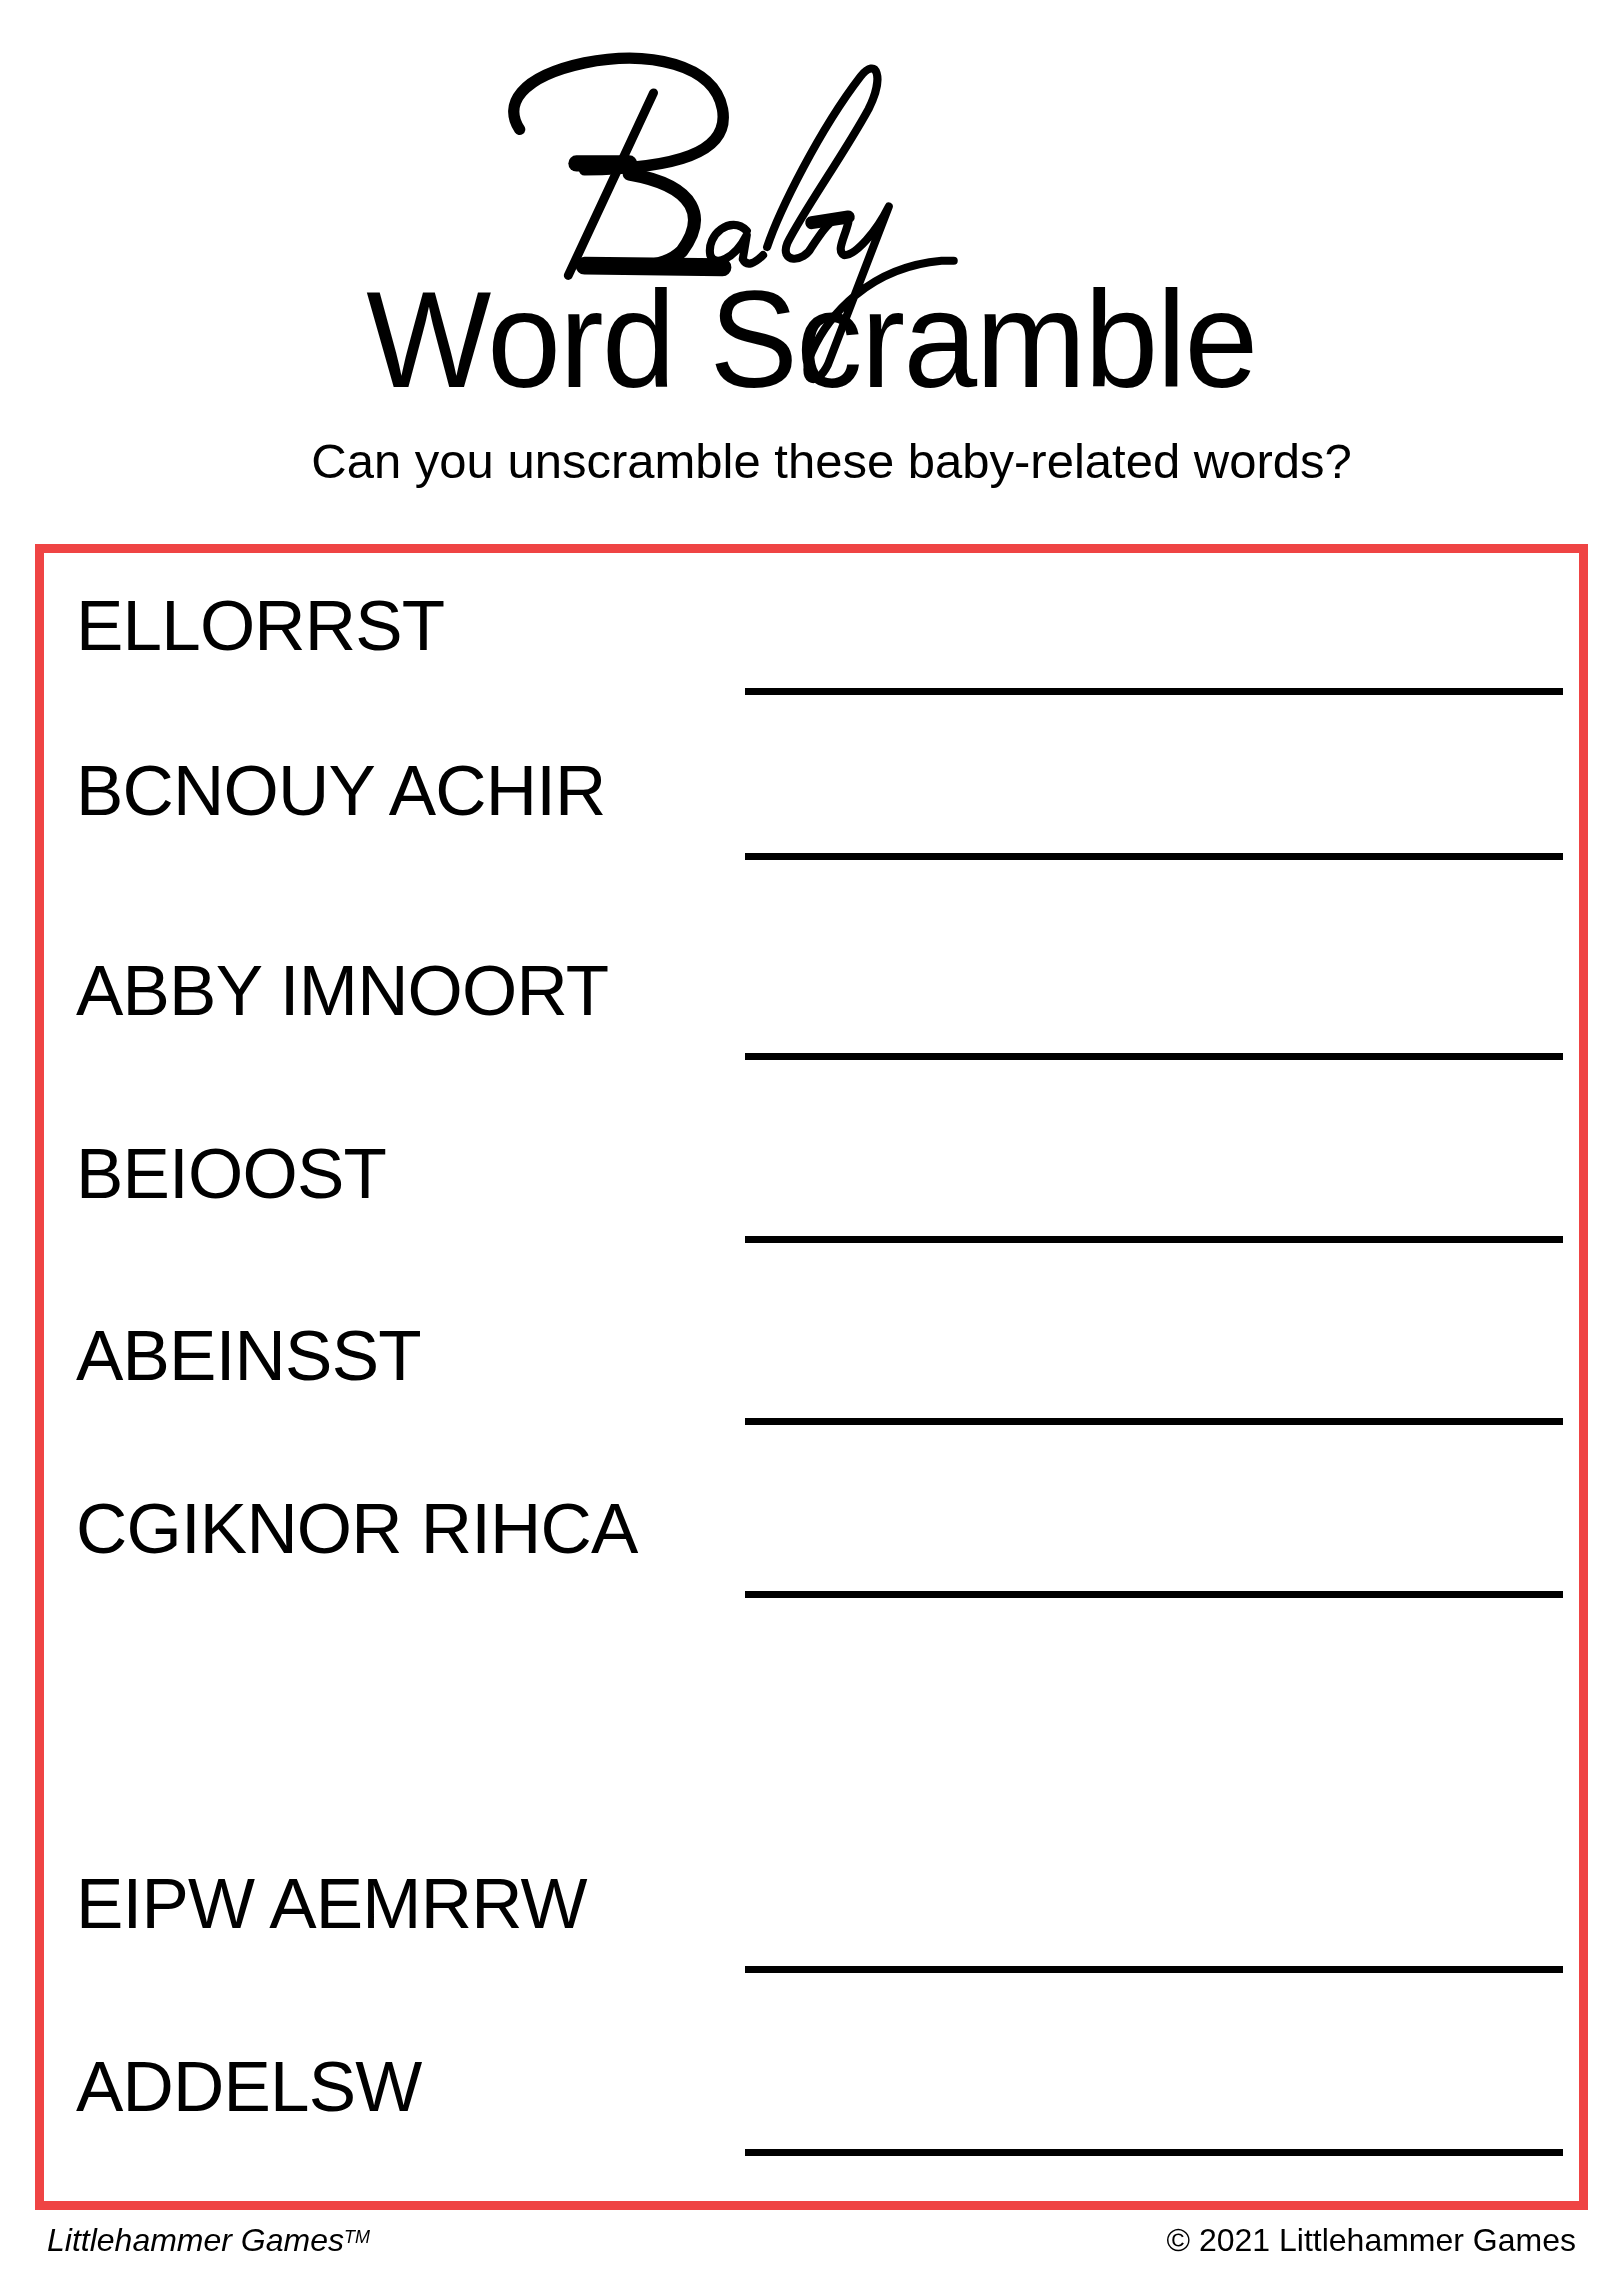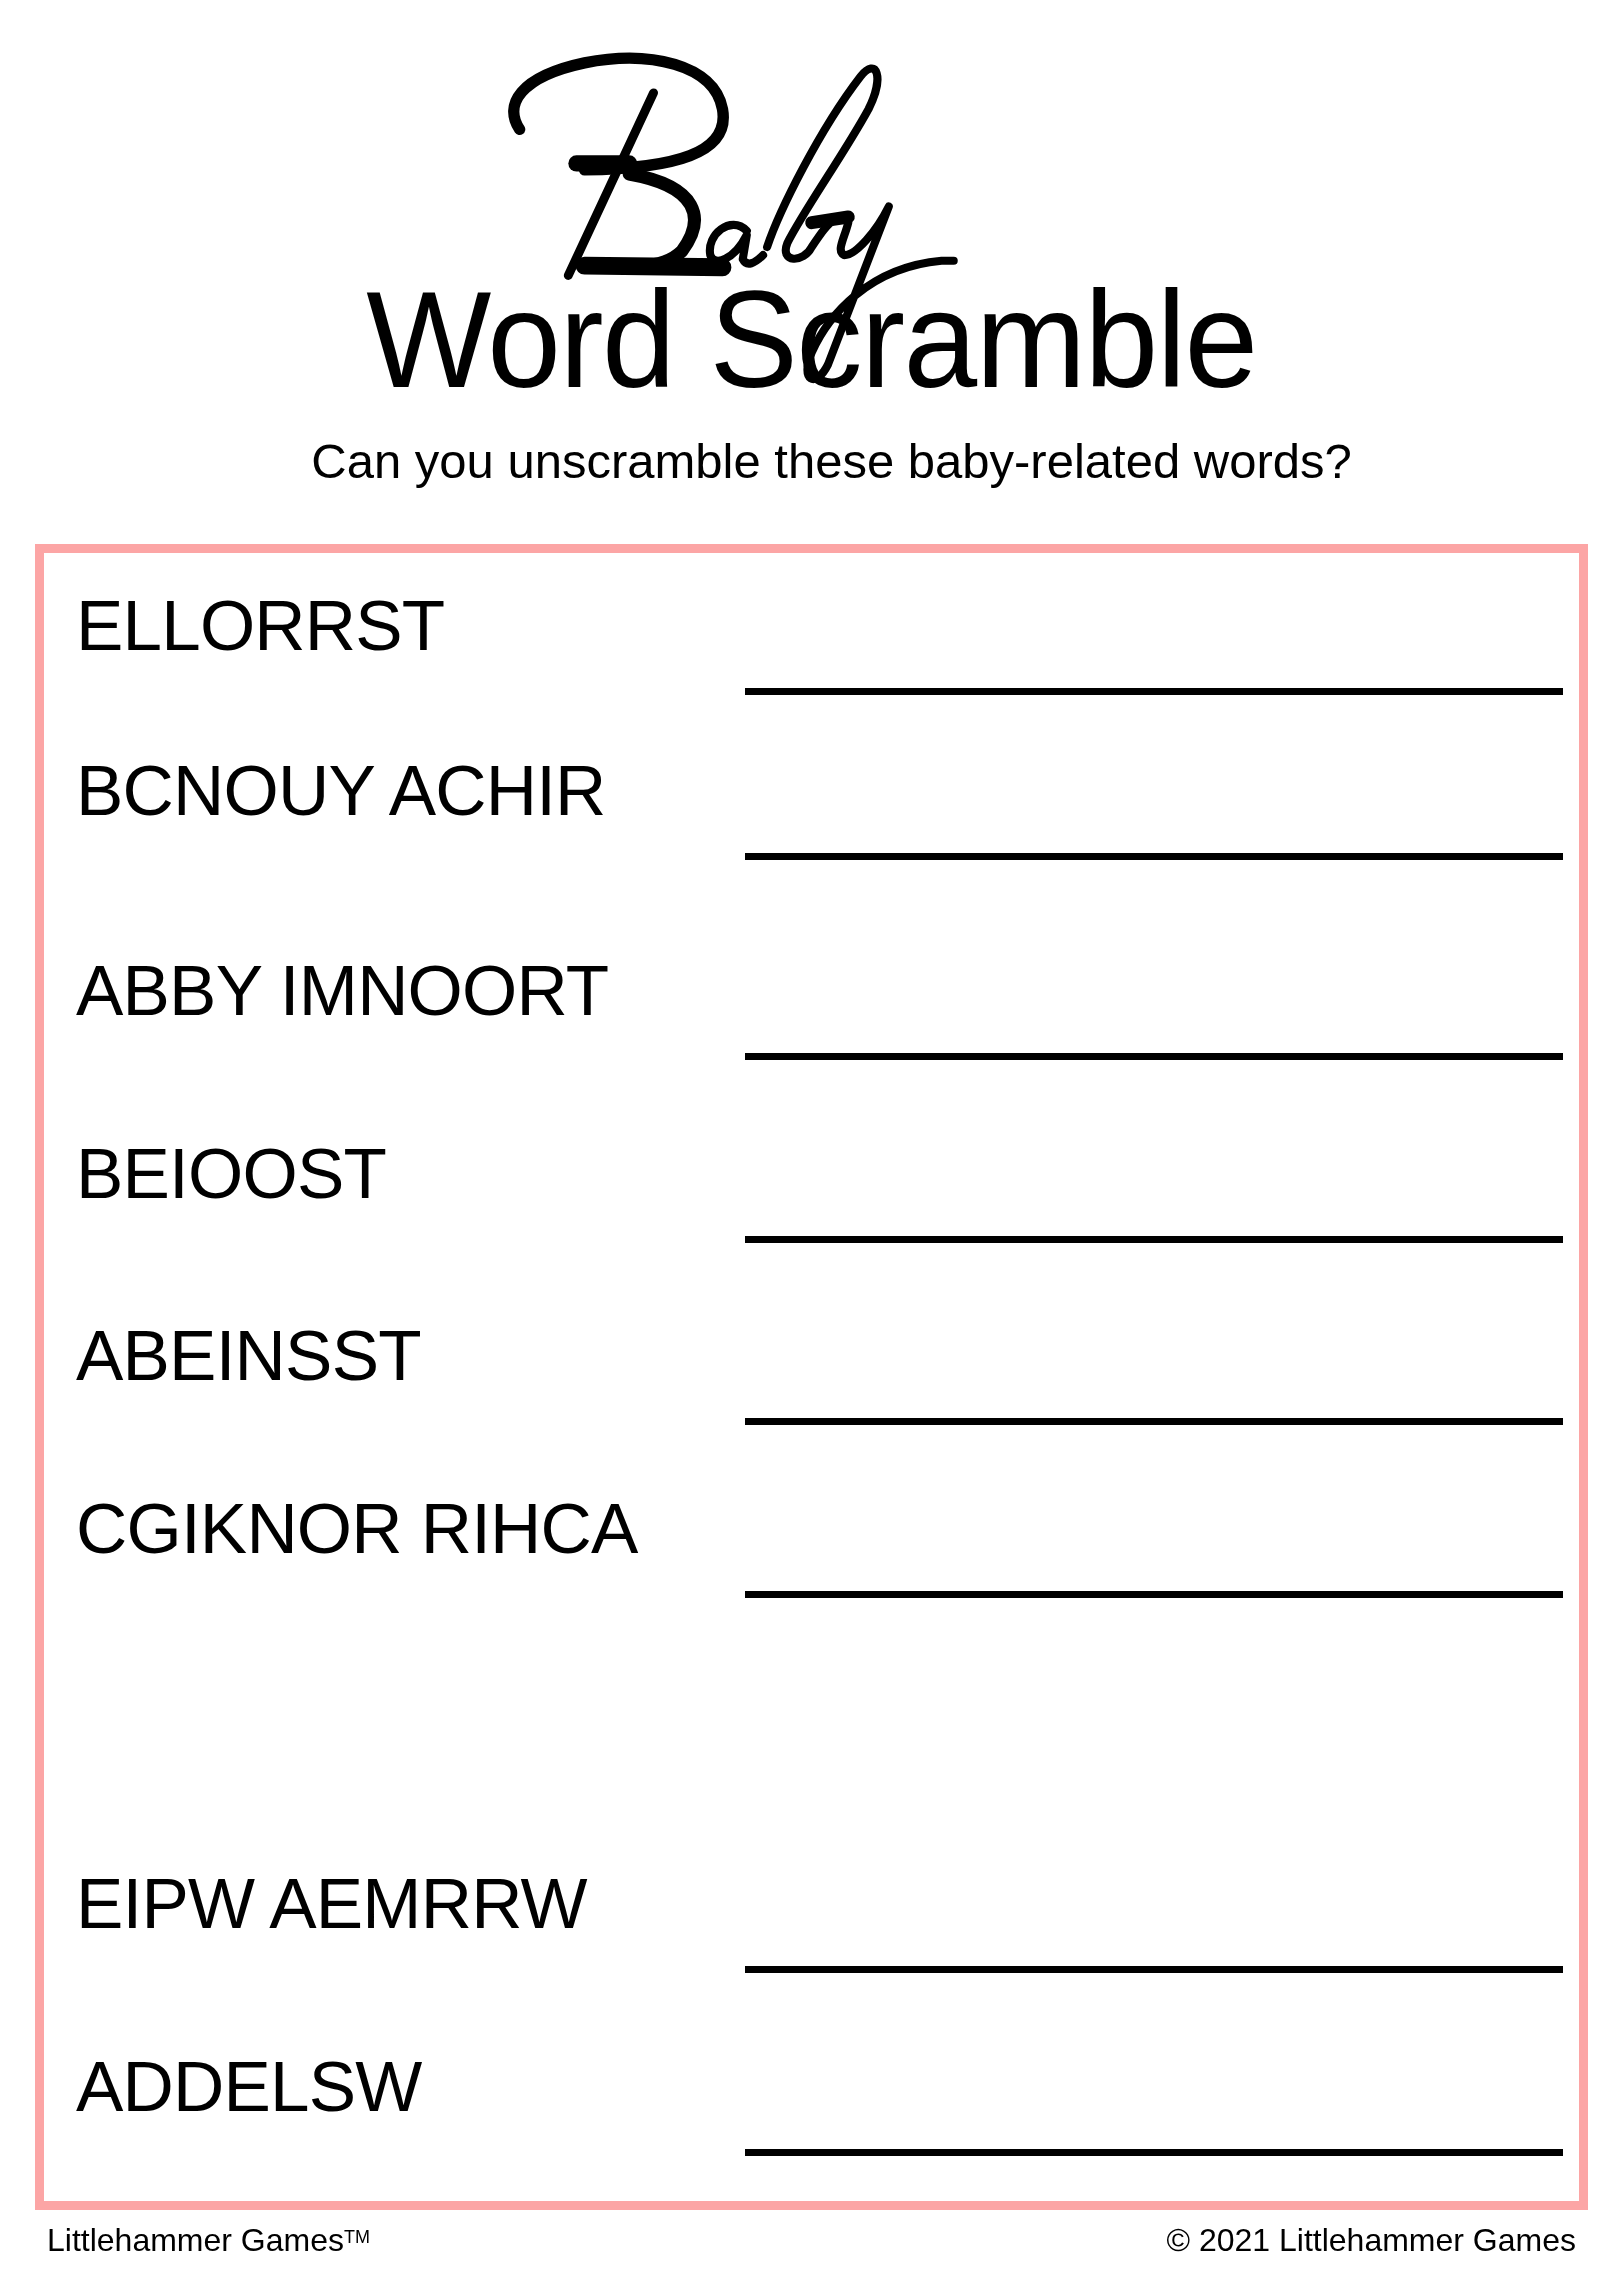--- a/index.html
+++ b/index.html
@@ -6,27 +6,27 @@
   body { width: 1623px; height: 2273px; position: relative; overflow: hidden;
          font-family: "Liberation Sans", "DejaVu Sans", sans-serif; color: #000; }
   .baby-script { position: absolute; left: 487px; top: 32px; width: 617px; height: 357px; }
   .baby-script svg { width: 100%; height: 100%; display: block; }
   .main-title { position: absolute; left: 0; width: 1623px; top: 258px; text-align: center;
                 font-size: 138px; line-height: 162px; font-weight: 400; letter-spacing: -1.6px;
                 transform: scaleX(0.96); }
   .subtitle { position: absolute; left: 0; width: 1623px; top: 429px; text-align: center;
               font-size: 49px; line-height: 65px; letter-spacing: 0px; padding-left: 20px; }
   .puzzle-box { position: absolute; left: 35px; top: 544px; width: 1535px; height: 1648px;
-                border: 9px solid #fca5a5; }
+                border: 9px solid #ef4444; }
   .row { position: absolute; left: 0; width: 100%; height: 183px; }
   .scrambled { position: absolute; left: 32px; top: 32px; font-size: 71px; line-height: 81px;
                letter-spacing: -0.8px; white-space: nowrap; }
   .answer-line { position: absolute; left: 701px; width: 818px; top: 135px; height: 7.3px;
                  background: #000; }
-  .footer-left { position: absolute; left: 47px; top: 2220px; font-size: 32px; line-height: 41px; }
+  .footer-left { position: absolute; left: 47px; top: 2220px; font-size: 32px; line-height: 41px; font-style: italic; }
   .footer-left sup { font-size: 18px; vertical-align: top; position: relative; top: -3.2px; }
   .footer-right { position: absolute; right: 47px; top: 2220px; font-size: 32px; line-height: 41px;
                   text-align: right; }
 </style>
 </head>
 <body>
 
 <div class="baby-script">
 
   <svg viewBox="0 0 760 440">

